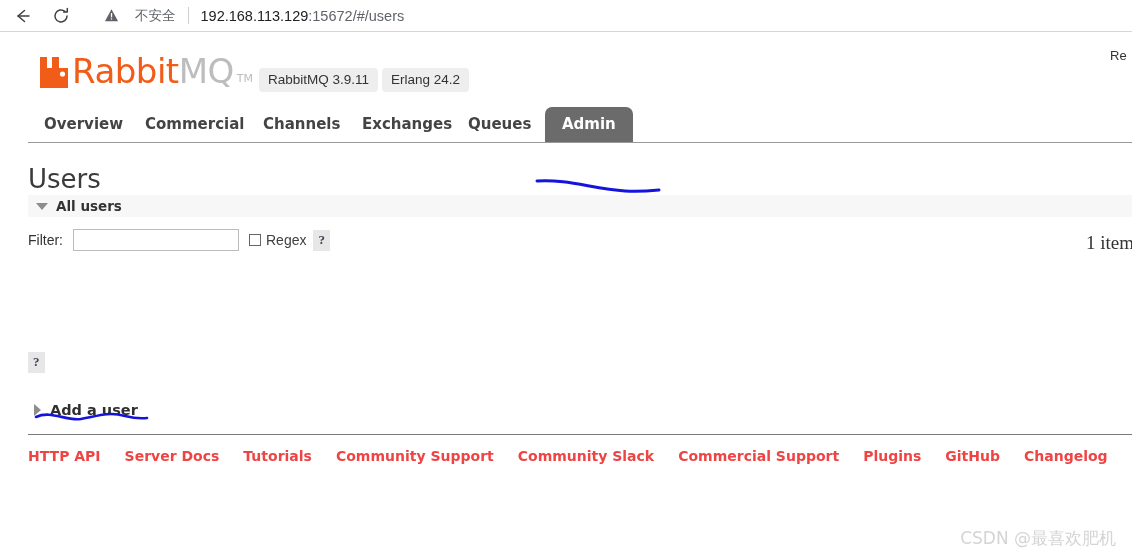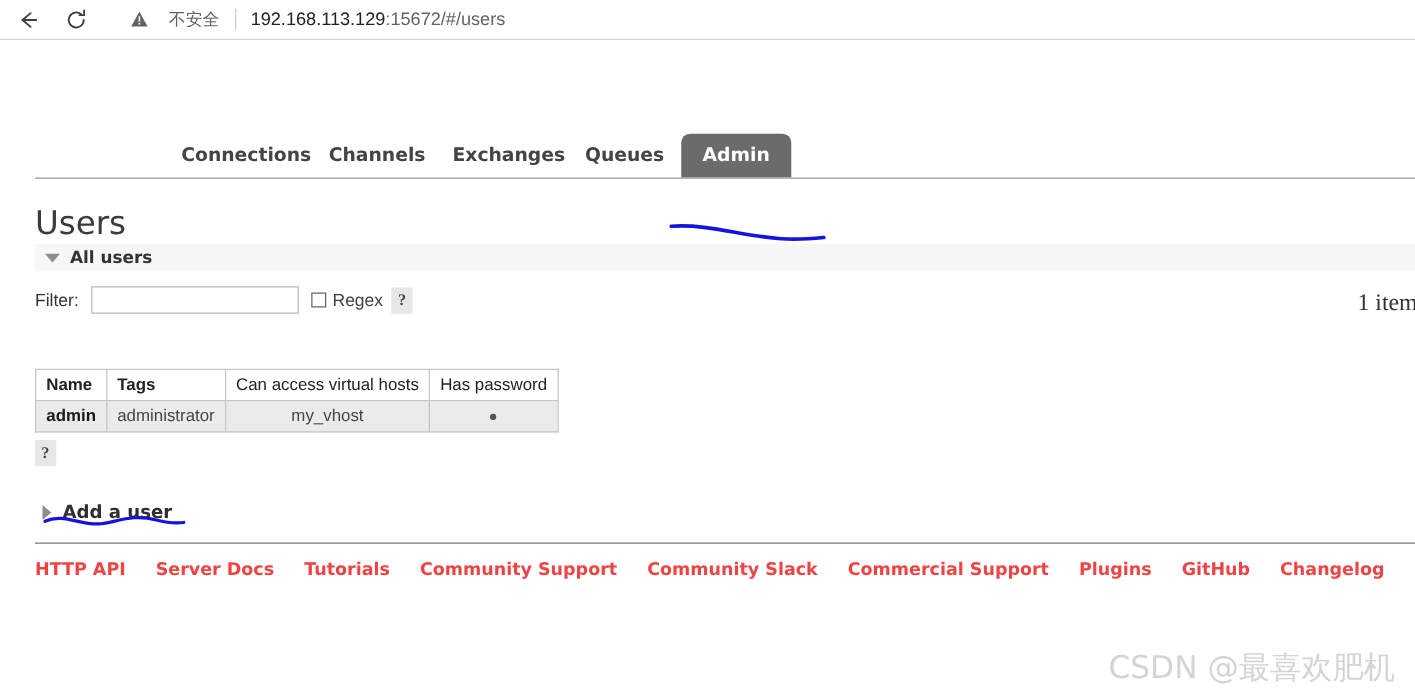--- a/index.html
+++ b/index.html
@@ -278,21 +278,21 @@
     color: #ef4444;
     font-family: "DejaVu Sans", sans-serif;
     margin-right: 24px;
     white-space: nowrap;
     cursor: pointer;
   }
 
   
   #watermark {
     position: absolute; right: 16px; bottom: 6px;
-    font-size: 25px; color: #d4d4d4;
+    font-size: 17px; color: #d4d4d4;
     font-family: "DejaVu Sans", sans-serif;
     white-space: nowrap;
   }
 </style>
 </head>
 <body>
 
 <div id="browser-bar">
   <div class="nav-btn" id="back-button">
     <svg width="20" height="20" viewBox="0 0 20 20">
@@ -316,23 +316,37 @@
       <span id="security-label">不安全</span>
     </div>
     <div id="omnibox-divider"></div>
     <div id="url-text"><span>192.168.113.129</span><span class="dim">:15672/#/users</span></div>
   </div>
 </div>
 <div id="browser-bar-bottom-edge"></div>
 
 <div id="page">
 
+  <div id="page-header">
+    <div id="logo-block">
+      <svg id="logo-mark" viewBox="0 0 32 31">
+        <path d="M2 0 h7 v11 h5 V0 h7 v11 h9 v20 H2 Z" fill="#f25c19"></path>
+        <circle cx="24.5" cy="17" r="2.6" fill="#ffffff"></circle>
+      </svg>
+      <div id="logo-wordmark"><span id="logo-word-rabbit">Rabbit</span><span id="logo-word-mq">MQ</span></div>
+      <div id="logo-tm">TM</div>
+    </div>
+    <div class="version-badge" id="badge-rabbitmq">RabbitMQ 3.9.11</div>
+    <div class="version-badge" id="badge-erlang">Erlang 24.2</div>
+    <div id="refresh-note">Re</div>
+  </div>
 
   <div id="nav-tabs">
-    <div class="nav-tab" style="left:135px">Connections</div>
+    <div class="nav-tab" style="left:34px">Overview</div>
+    <div class="nav-tab" style="left:135px">Commercial</div>
     <div class="nav-tab" style="left:352px">Exchanges</div>
     <div class="nav-tab" style="left:253px">Channels</div>
     <div class="nav-tab" style="left:458px">Queues</div>
     <div class="nav-tab active" style="left:545px">Admin</div>
   </div>
   <div id="nav-underline"></div>
 
   <svg class="annotation" id="annot-admin" width="130" height="22" viewBox="0 0 130 22">
     <path d="M4 6 C 35 4, 60 14, 92 16 C 106 17, 116 16, 126 15" fill="none" stroke="#1414dc" stroke-width="3" stroke-linecap="round"></path>
   </svg>
@@ -346,38 +360,20 @@
 
   <div id="filter-row">
     <span id="filter-label">Filter:</span>
     <input id="filter-input" type="text" value="" placeholder="" style="">
     <span id="regex-checkbox"></span>
     <span id="regex-label">Regex</span>
     <span class="help-chip" id="regex-help">?</span>
   </div>
   <div id="item-count">1 item,</div>
 
-  <table id="users-table">
-    <thead>
-      <tr>
-        <th class="col-name">Name</th>
-        <th class="col-tags">Tags</th>
-        <th class="col-vhosts">Can access virtual hosts</th>
-        <th class="col-haspw">Has password</th>
-      </tr>
-    </thead>
-    <tbody>
-      <tr>
-        <td class="cell-name">admin</td>
-        <td class="cell-tags">administrator</td>
-        <td class="cell-vhosts">my_vhost</td>
-        <td class="cell-haspw"><span class="pw-dot"></span></td>
-      </tr>
-    </tbody>
-  </table>
   <span class="help-chip" id="table-help">?</span>
 
   <div id="add-user-row">
     <div id="add-user-caret"></div>
     <span id="add-user-label">Add a user</span>
   </div>
 
   <svg class="annotation" id="annot-adduser" width="120" height="20" viewBox="0 0 120 20">
     <path d="M3 10 C 18 3, 32 14, 48 12 C 62 10, 74 4, 92 9 C 100 11, 106 12, 114 11" fill="none" stroke="#1414dc" stroke-width="2.6" stroke-linecap="round"></path>
   </svg>

